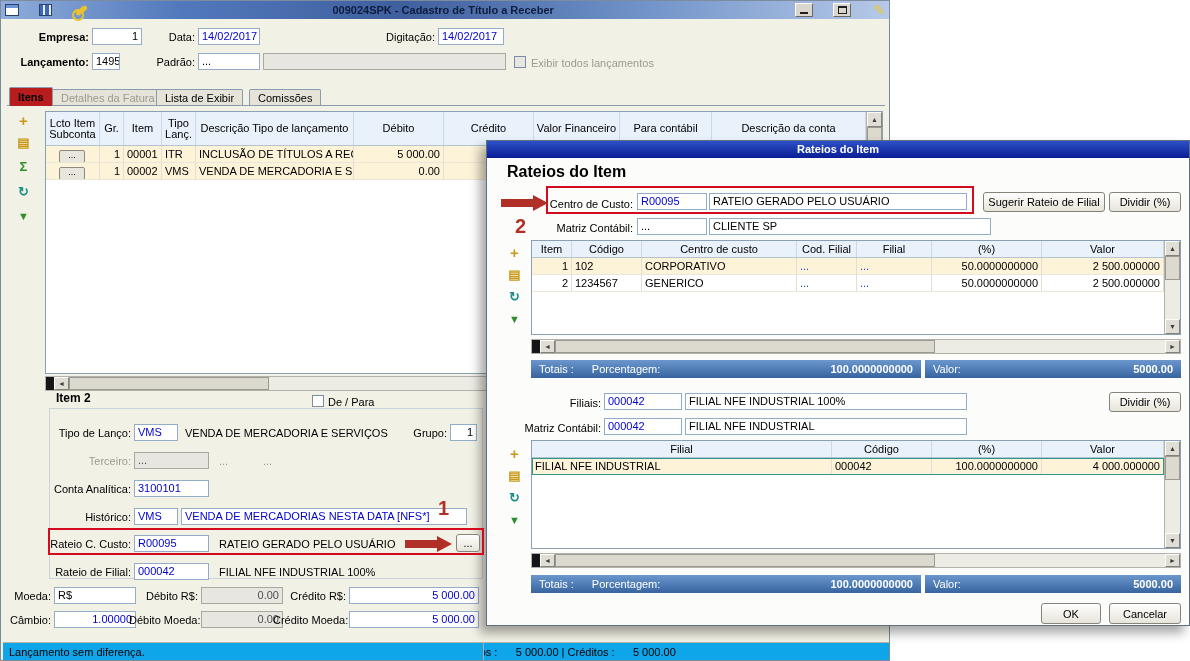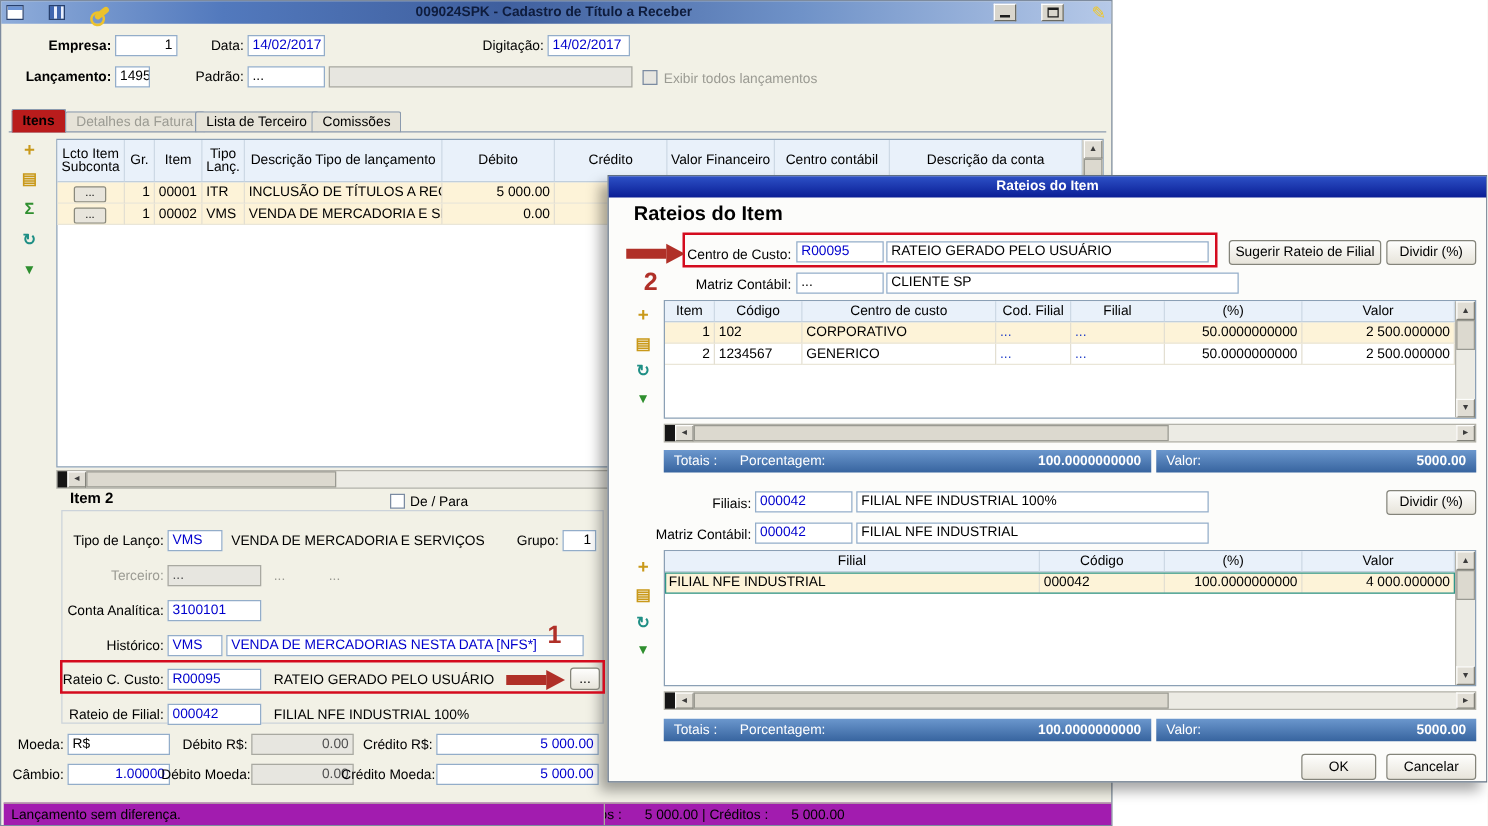--- a/index.html
+++ b/index.html
@@ -58,21 +58,21 @@
   .tot{position:absolute;height:18px;background:linear-gradient(180deg,#6b97cd,#37649f);color:#fff;display:flex;align-items:center;padding:0 8px}
   .tot .v{font-weight:bold;margin-left:auto}
   .tot .l2{margin-left:18px}
   .redbox{position:absolute;border:2px solid #d40b1e;z-index:5}
   .rarrow{position:absolute;background:#b03028;z-index:6}
   .rhead{position:absolute;width:0;height:0;border-top:8px solid transparent;border-bottom:8px solid transparent;border-left:15px solid #b03028;z-index:6}
   .rednum{position:absolute;color:#b03028;font-weight:bold;font-size:20px;z-index:6}
   #dlg{position:absolute;left:486px;top:140px;width:704px;height:486px;background:#fcfcfa;border:1px solid #5f6f82;box-shadow:-6px 7px 10px rgba(0,0,0,.35);z-index:4}
   .dtitle{position:absolute;left:0;top:0;right:0;height:17px;background:linear-gradient(180deg,#2d51c6,#0a1d95);color:#fff;font-weight:bold;text-align:center;line-height:17px}
   .heading{position:absolute;font-size:16px;font-weight:bold}
-  #sb{position:absolute;left:2px;top:641px;width:886px;height:18px;background:#a21caf;border-top:1px solid #b6b6a6;display:flex;align-items:flex-end;overflow:hidden}
+  #sb{position:absolute;left:2px;top:641px;width:886px;height:18px;background:#0ea5e9;border-top:1px solid #b6b6a6;display:flex;align-items:flex-end;overflow:hidden}
   #sb .p1{width:481px;padding-left:6px;border-right:1px solid #adada0;height:100%;display:flex;align-items:center}
   #sb .p2{flex:1;height:100%;display:flex;align-items:center;overflow:hidden}
   #sb .p2 span{white-space:pre;margin-left:-30px}
 </style>
 </head>
 <body>
 
 <div id="root">
 
   <div id="mw">
@@ -101,42 +101,42 @@
     <span class="fld right" style="left:91px;top:52px;width:28px">14953</span>
     <span class="lab r" style="left:146px;top:55px;width:48px">Padrão:</span>
     <span class="fld" style="left:197px;top:52px;width:62px">...</span>
     <span class="fld dis" style="left:262px;top:52px;width:243px"></span>
     <span class="cb dis" style="left:513px;top:55px"></span>
     <span class="lab dim" style="left:530px;top:56px">Exibir todos lançamentos</span>
 
     <div class="tabline" style="left:6px;top:104px;width:878px"></div>
     <span class="tab active" style="left:8px;top:86px;height:19px">Itens</span>
     <span class="tab dim lab" style="left:51px;top:88px;height:17px;position:absolute">Detalhes da Fatura</span>
-    <span class="tab" style="left:155px;top:88px;height:17px">Lista de Terceiro</span>
+    <span class="tab" style="left:155px;top:88px;height:17px">Lista de Exibir</span>
     <span class="tab" style="left:248px;top:88px;height:17px">Comissões</span>
 
     <span class="tbicon ic-gold" style="left:14px;top:112px;font-size:15px">+</span>
     <span class="tbicon ic-gold" style="left:14px;top:134px">▤</span>
     <span class="tbicon ic-green" style="left:14px;top:158px">Σ</span>
     <span class="tbicon ic-teal" style="left:14px;top:183px">↻</span>
     <span class="tbicon ic-green" style="left:14px;top:207px;font-size:11px">▼</span>
 
     <div class="grid" style="left:44px;top:110px;width:838px;height:263px">
       <div class="ghead mg" style="height:34px">
         <div>Lcto Item
 Subconta</div>
         <div>Gr.</div>
         <div>Item</div>
         <div>Tipo
 Lanç.</div>
         <div>Descrição Tipo de lançamento</div>
         <div>Débito</div>
         <div>Crédito</div>
         <div>Valor Financeiro</div>
-        <div>Centro contábil</div>
+        <div>Para contábil</div>
         <div>Descrição da conta</div>
       </div>
       <div class="grow mg cream">
         <div><span class="cellbtn">...</span></div>
         <div class="num">1</div>
         <div>00001</div>
         <div>ITR</div>
         <div>INCLUSÃO DE TÍTULOS A RECEBER</div>
         <div class="num">5 000.00</div>
         <div class="num"></div>

